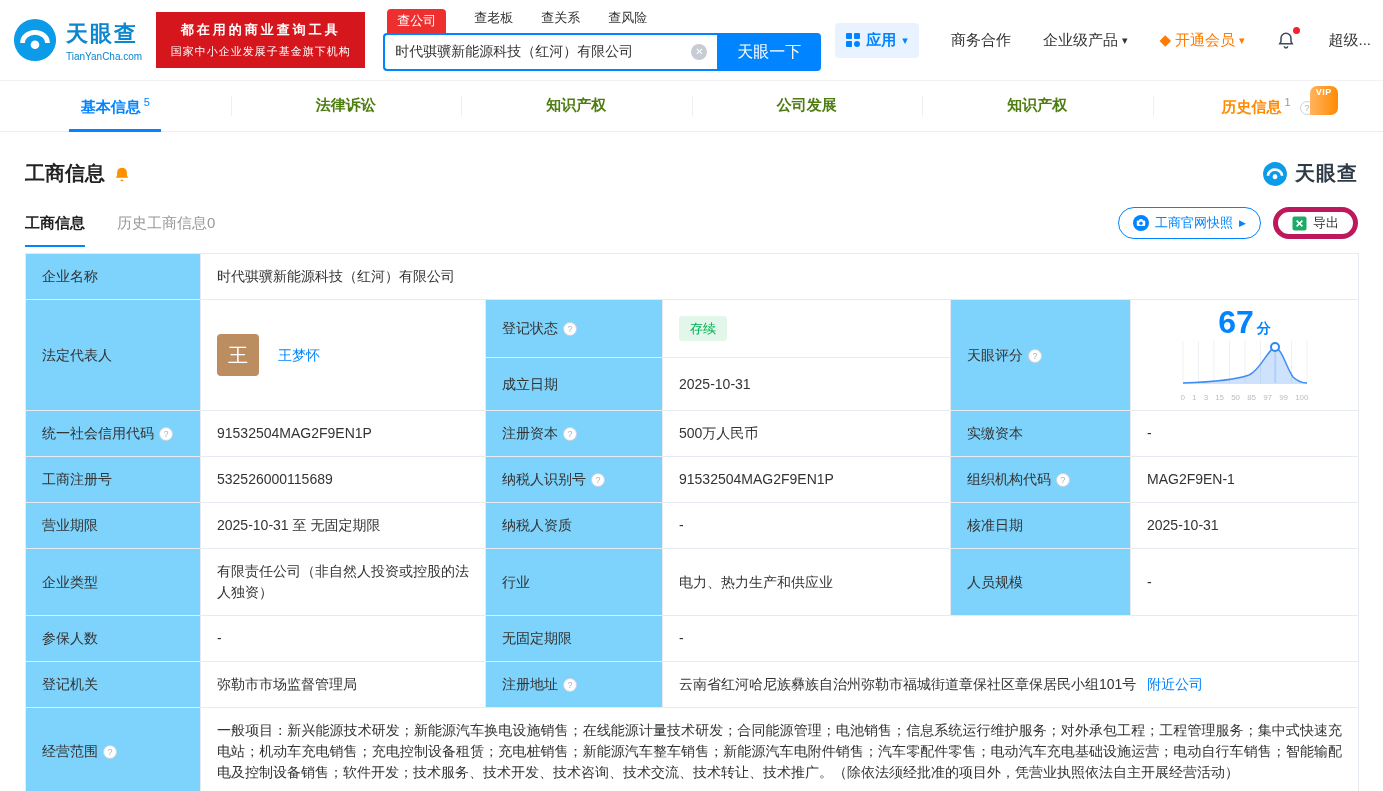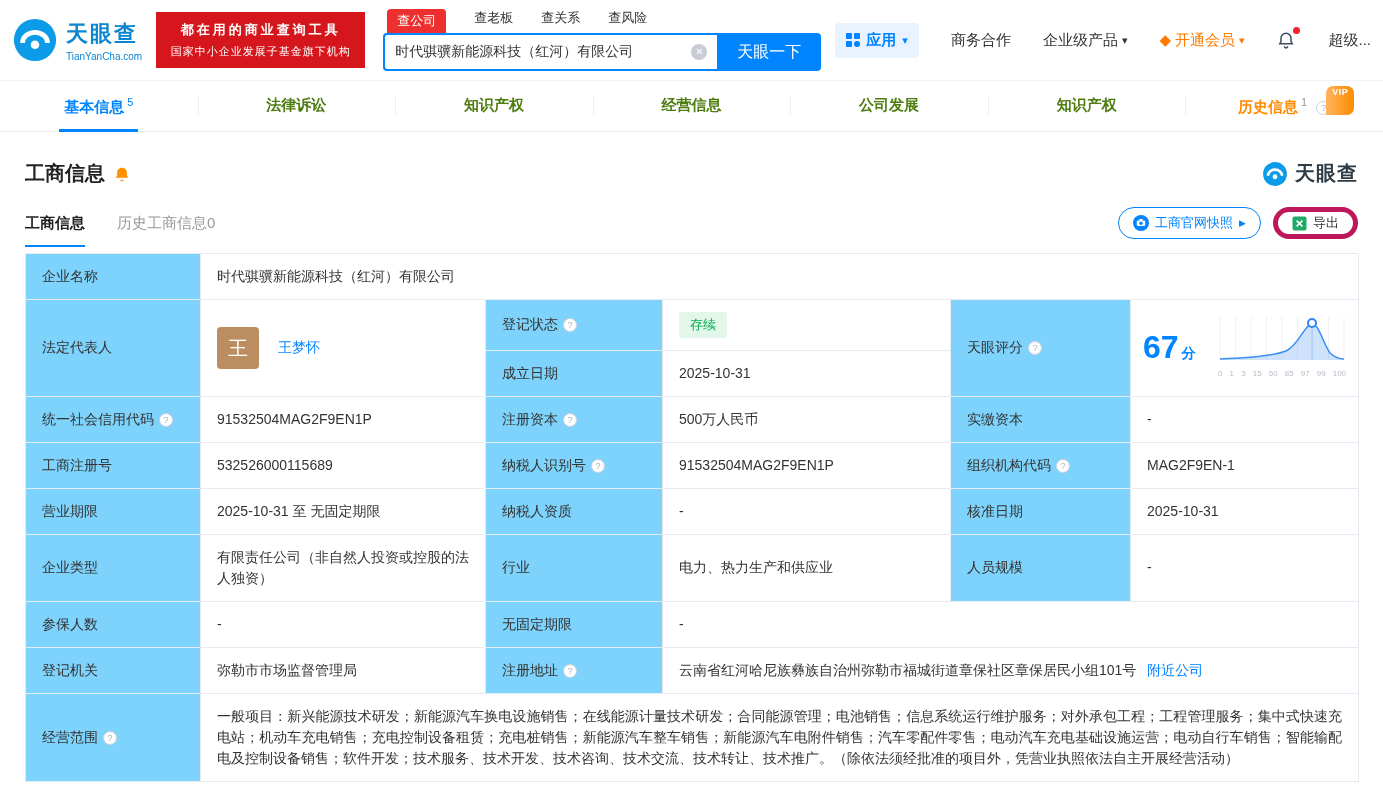--- a/index.html
+++ b/index.html
@@ -69,21 +69,21 @@
 
   
   .info-table { width:1333px; margin:6px 25px 30px; border-collapse:collapse; table-layout:fixed; font-size:14px; color:#333; }
   .info-table td { border:1px solid #e6ebf2; padding:12px 16px; vertical-align:middle; word-break:break-all; line-height:1.5; }
   td.lbl { background:#7dd3fc; color:#333; }
   .badge-green { background:#e2f7e9; color:#00b051; padding:3px 11px; border-radius:3px; font-size:13px; display:inline-block; }
   .rep { display:flex; align-items:center; gap:12px; }
   .avatar { width:42px; height:42px; background:#bb8d60; border-radius:4px; color:#fff; font-size:20px; display:flex; align-items:center; justify-content:center; cursor:pointer; flex:none; }
   a.link { color:#0084ff; text-decoration:none; cursor:pointer;margin-left:7px; }
   .score-cell { padding:6px 12px !important; }
-  .score-flex { display:flex; align-items:center; justify-content:space-between; }
+  .score-flex { display:flex; align-items:center; justify-content:space-between;flex-direction:column; }
   .score-num { color:#0084ff; font-weight:bold; font-size:32px; line-height:1; }
   .score-unit { font-size:14px; font-weight:bold; margin-left:3px; }
   .chart-box { width:128px; }
   .axis { display:flex; justify-content:space-between; font-size:8px; color:#b6bec8; margin-top:1px; }
   .scope-text { text-align:justify; line-height:26px; }
 </style>
 </head>
 <body>
 
 <header class="topbar">
@@ -154,23 +154,20 @@
 
 <nav class="main-tabs">
   <div class="mtab active">
     <span>基本信息</span><sup>5</sup>
   </div>
   <div class="mtab">
     <span>法律诉讼</span>
   </div>
   <div class="mtab">
     <span>知识产权</span>
-  </div>
-  <div class="mtab">
-    <span>经营信息</span>
   </div>
   <div class="mtab">
     <span>公司发展</span>
   </div>
   <div class="mtab">
     <span>知识产权</span>
   </div>
   <div class="mtab history">
     <span class="vip-badge">VIP</span>
     <span>历史信息</span><sup>1</sup>

